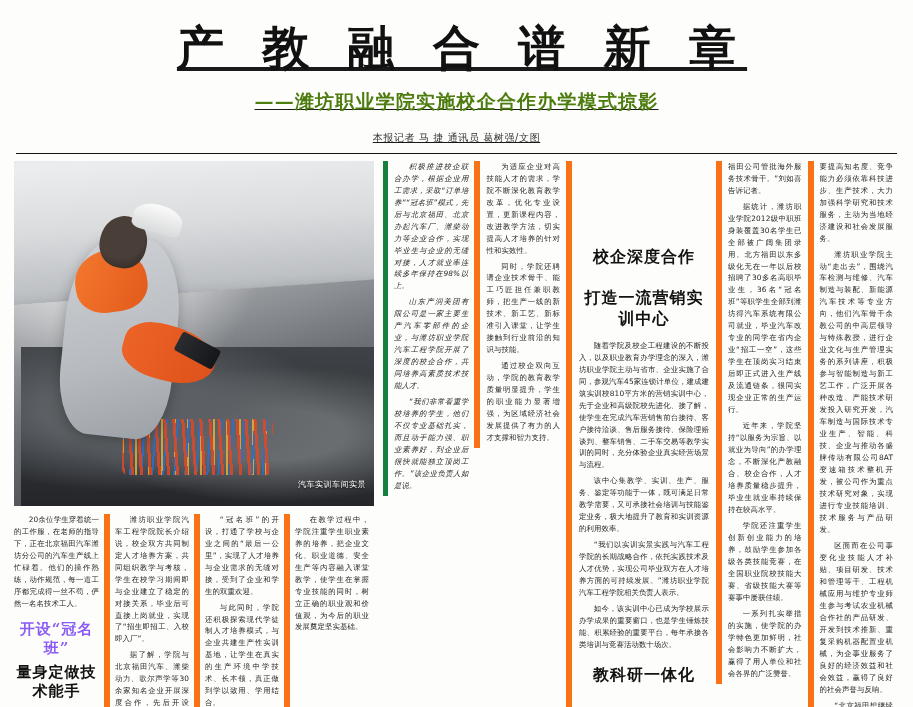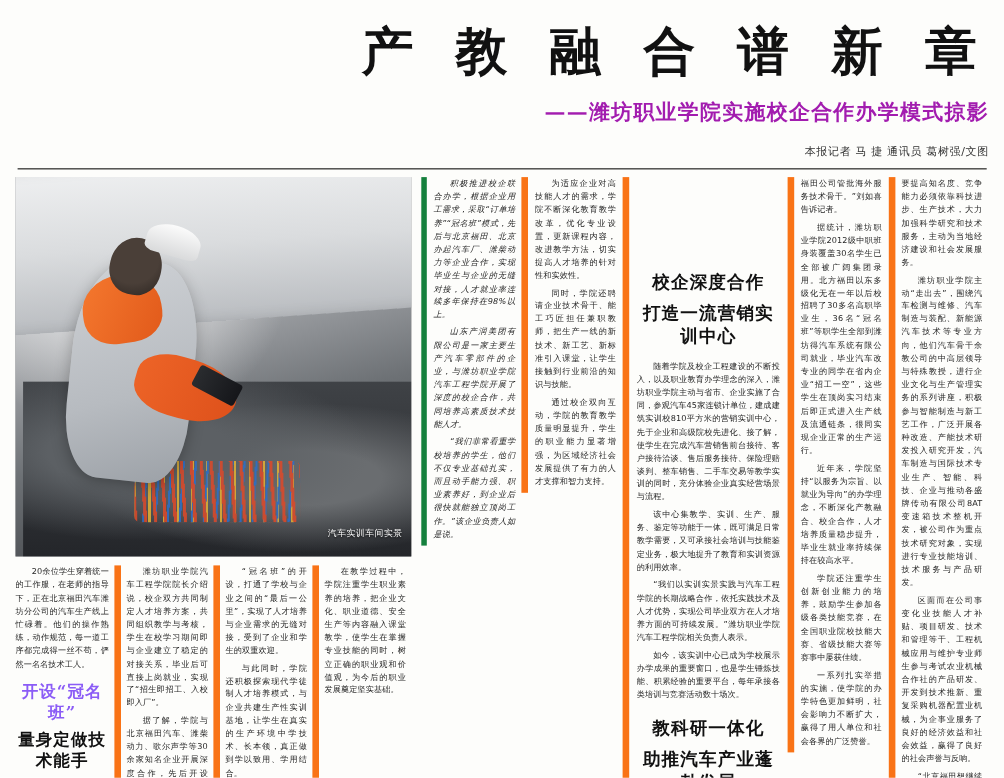--- a/index.html
+++ b/index.html
@@ -18,38 +18,39 @@
     position: relative;
     width: 913px;
     height: 707px;
     background: #fdfdfb;
     box-sizing: border-box;
     padding: 0 14px;
   }
 
   
   .masthead {
-    text-align: right;
+    text-align: center;
     padding-top: 22px;
+    text-decoration: underline;
   }
   .headline {
     font-family: "DejaVu Serif", serif;
     font-size: 47px;
     font-weight: 700;
     letter-spacing: 11px;
     color: #111;
     line-height: 1.12;
     margin: 0;
     padding-left: 11px;
   }
   .subheadline {
     font-family: "DejaVu Serif", serif;
     font-size: 19px;
     font-weight: 700;
-    color: #a21caf;
+    color: #4d7c0f;
     letter-spacing: 1.2px;
     margin-top: 14px;
   }
   .byline {
     font-size: 10px;
     color: #333;
     letter-spacing: 0.6px;
     margin-top: 16px;
     margin-bottom: 8px;
   }
@@ -221,21 +222,21 @@
   .subhead-1 { font-size: 15px; letter-spacing: 1px; color: #8b5cf6; }
   .subhead-2 { font-size: 15px; letter-spacing: 1px; color: #111; margin-top: 5px; }
 
   .feature-head {
     text-align: center;
     font-family: "DejaVu Serif", serif;
     font-weight: 700;
     color: #111;
   }
   .feature-head .l1 { font-size: 16px; letter-spacing: 1px; }
-  .feature-head .l2 { font-size: 16px; letter-spacing: 1px; margin-top: 7px; text-align: center; }
+  .feature-head .l2 { font-size: 16px; letter-spacing: 1px; margin-top: 20px; text-align: center; }
 
   p.txt {
     font-size: 7.4px;
     line-height: 1.62;
     text-align: justify;
     margin: 0 0 4px 0;
     color: #262626;
     letter-spacing: 0.1px;
     word-break: break-all;
   }

